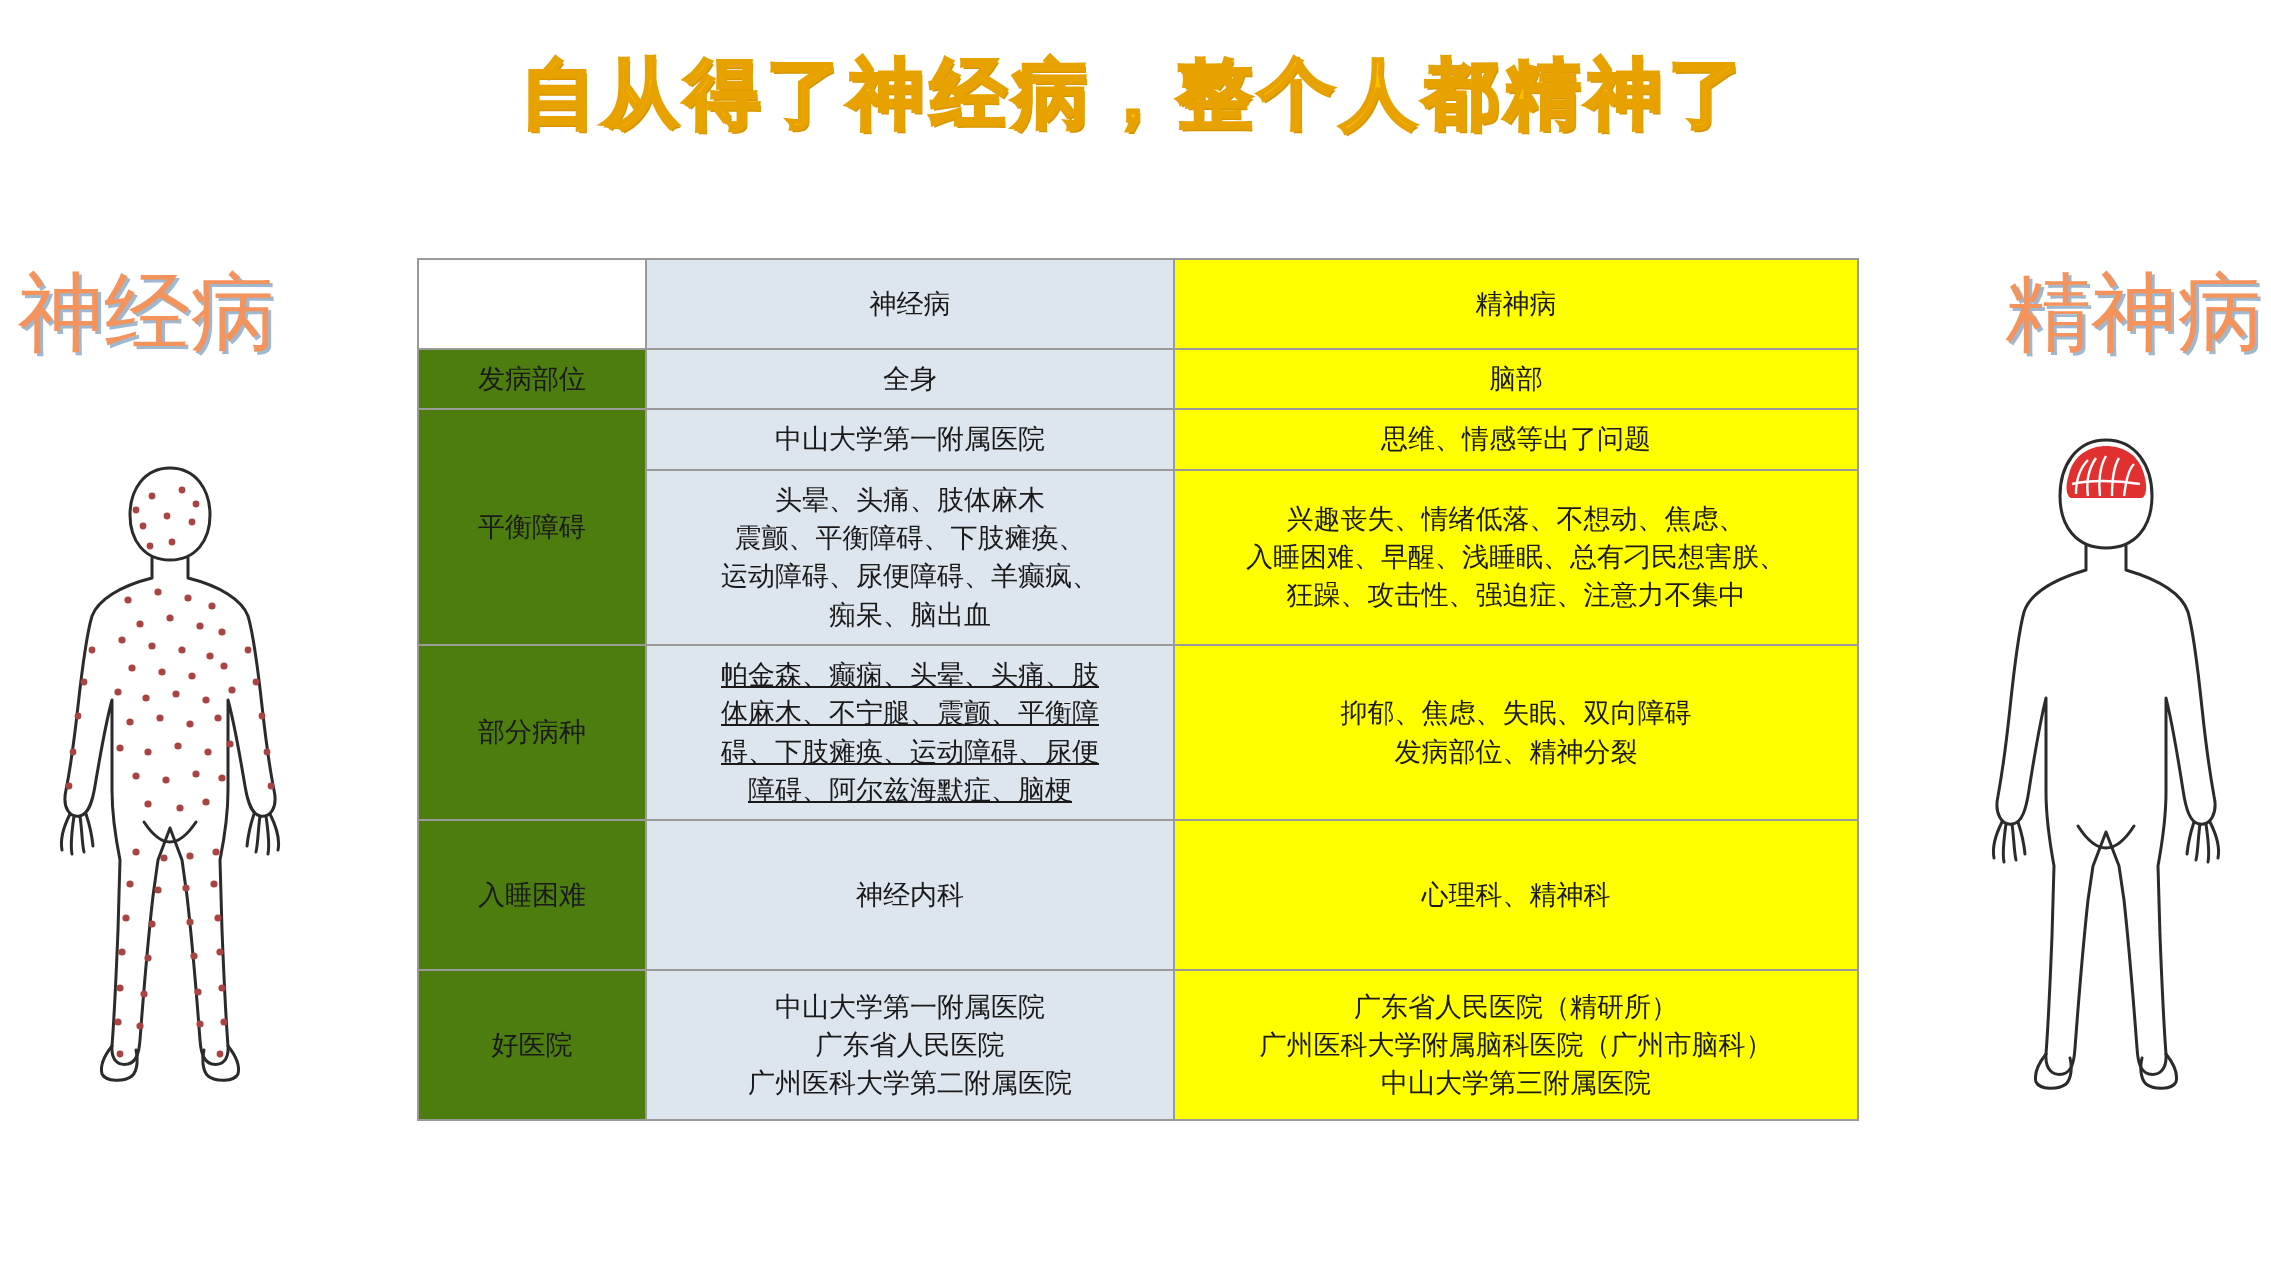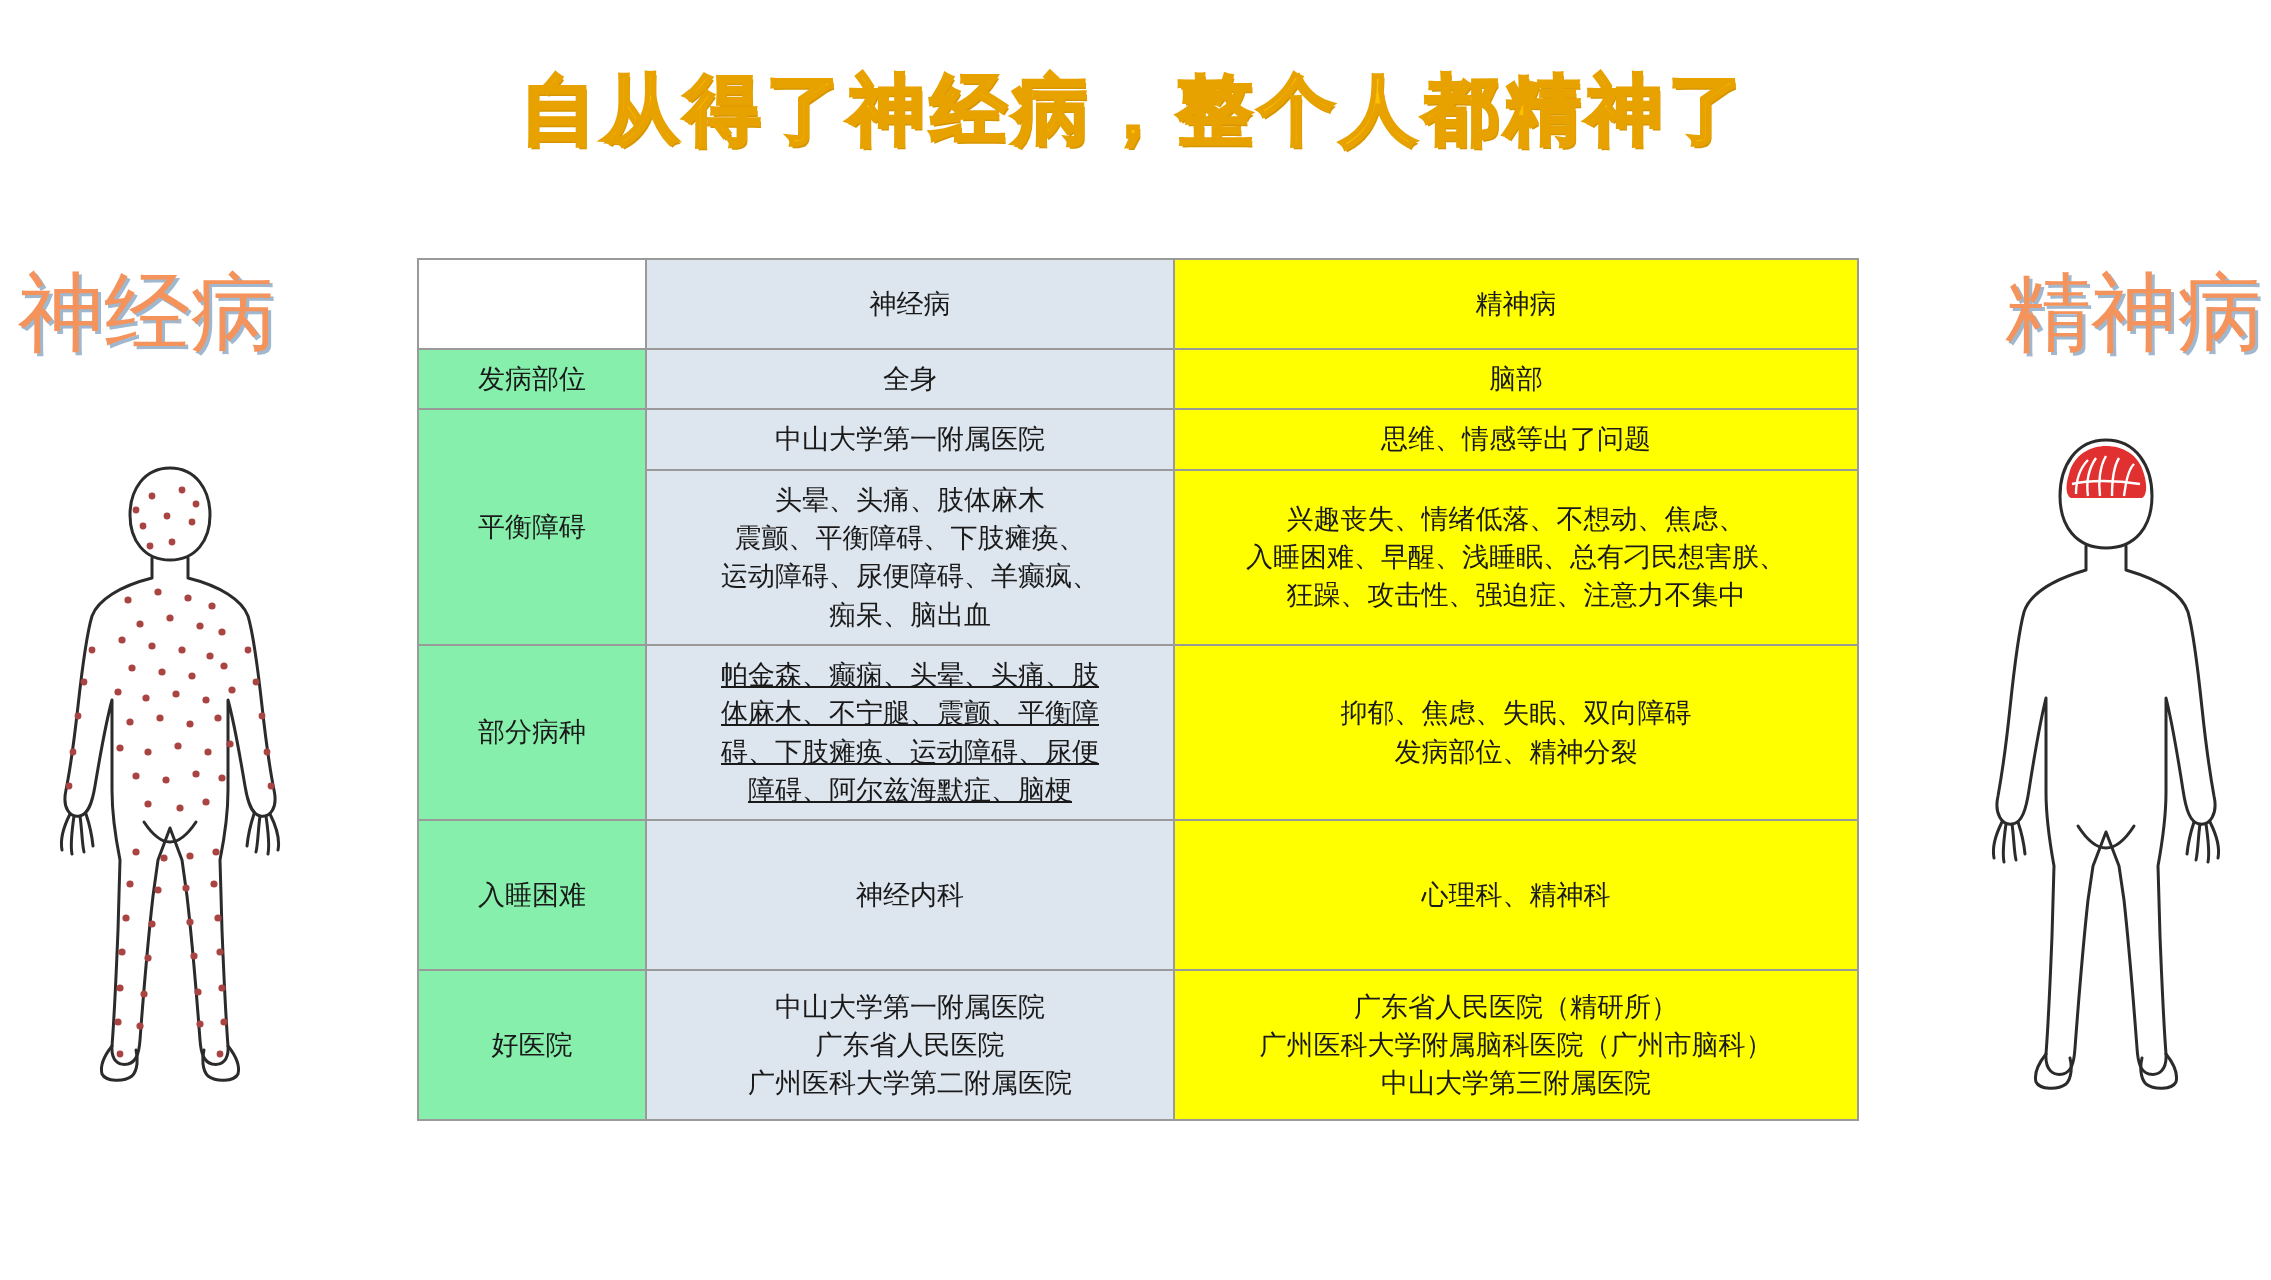--- a/index.html
+++ b/index.html
@@ -11,21 +11,21 @@
     width: 2271px;
     height: 1280px;
     position: relative;
     overflow: hidden;
     font-family: "Liberation Serif", "DejaVu Serif", serif;
   }
 
   
   #main-title {
     position: absolute;
-    top: 60px;
+    top: 44px;
     left: 0;
     width: 2271px;
     text-align: center;
     font-family: "DejaVu Sans", sans-serif;
     font-weight: 700;
     font-size: 76px;
     letter-spacing: 6px;
     color: #ffc000;
     -webkit-text-stroke: 3px #e8a200;
     text-shadow: 2px 3px 0 #d79600;
@@ -76,21 +76,21 @@
   .col-label  { width: 228px; }
   .col-neuro  { width: 528px; background: #dde5ee; }
   .col-psych  { width: 684px; background: #ffff00; }
 
   .corner-cell { background: #ffffff; border-top-color: #9a9a9a; }
   .head-cell {
     font-size: 33px;
     font-weight: 700;
     height: 68px;
   }
-  .label-cell { background: #86efac; font-size: 28px; }
+  .label-cell { background: #4d7c0f; font-size: 28px; }
   .bold-cell  { font-weight: 700; }
   .row-tall td { height: 128px; }
   .txt-left { text-align: center; text-decoration: underline; }
 
   .nowrap-lines { white-space: pre-line; }
 </style>
 </head>
 <body>
 
 <div id="main-title">自从得了神经病，整个人都精神了</div>

